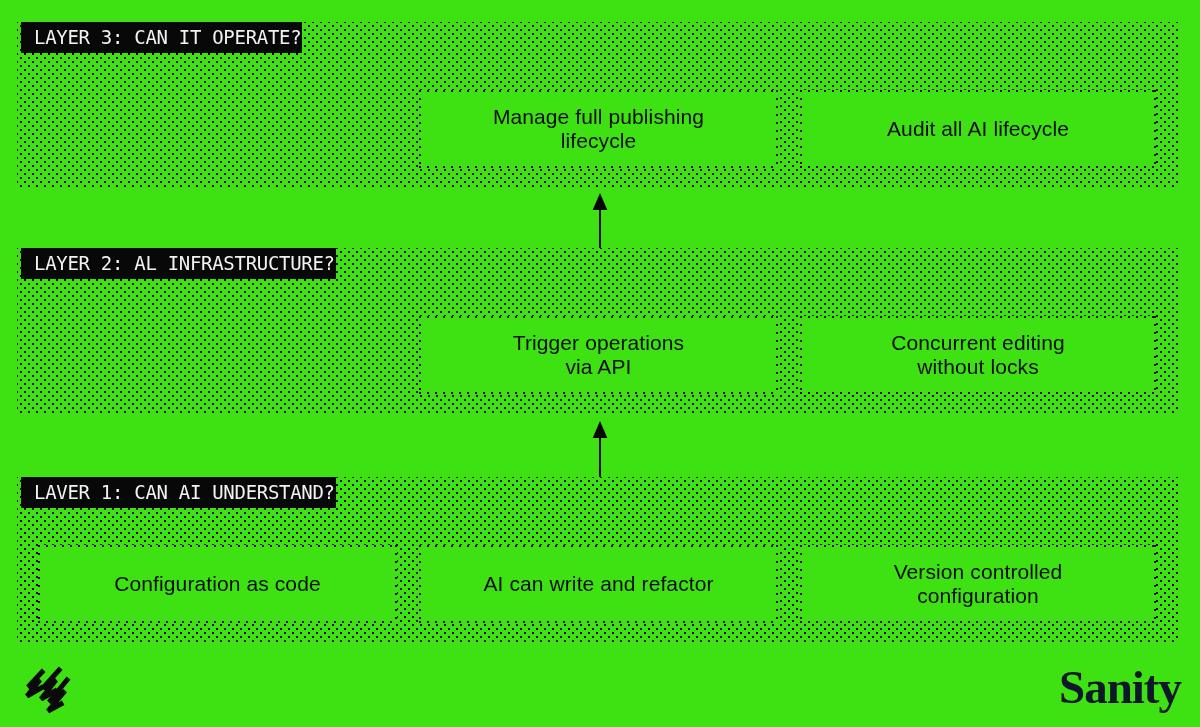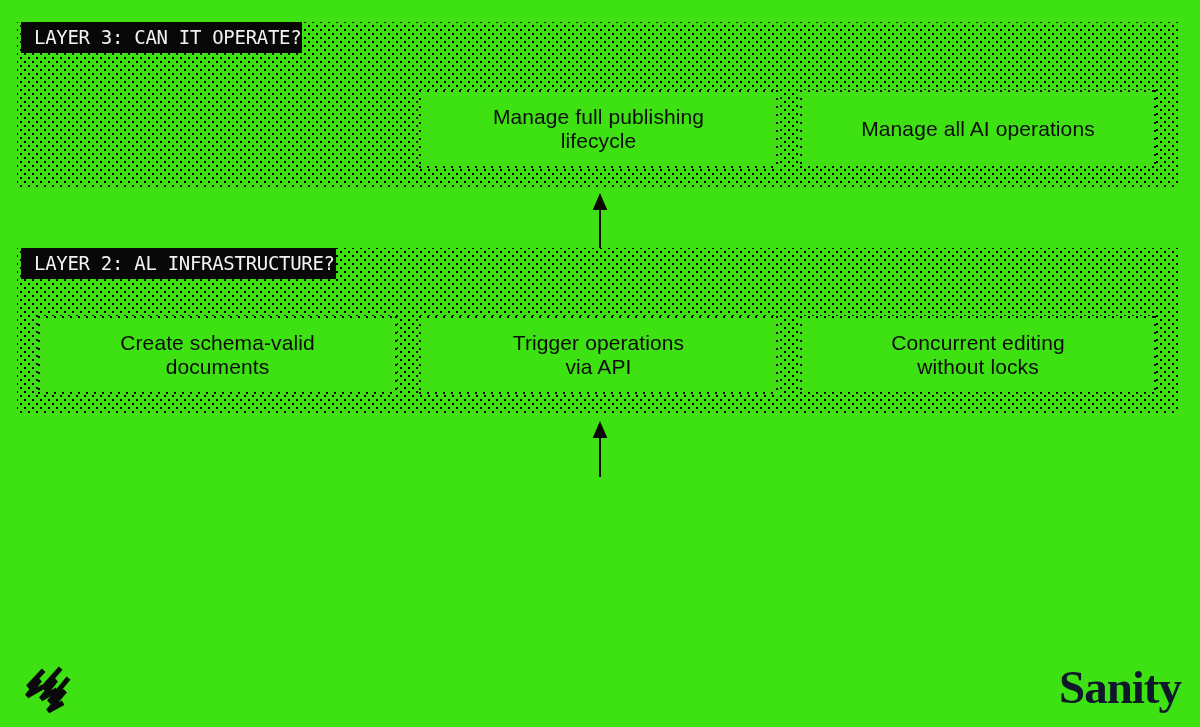--- a/index.html
+++ b/index.html
@@ -95,43 +95,48 @@
 </style>
 </head>
 <body>
 
 <div class="canvas">
 
   <section class="band band-3">
     <div class="band-label">LAYER 3: CAN IT OPERATE?</div>
     <div class="feature-box pos-b">Manage full publishing
 lifecycle</div>
-    <div class="feature-box pos-c">Manage all AI operations</div>
+    <div class="feature-box pos-c">Audit all AI lifecycle</div>
   </section>
 
   <svg class="up-arrow arrow-top" width="18" height="55" viewBox="0 0 18 55">
     <line x1="9" y1="55" x2="9" y2="13" stroke="#080808" stroke-width="2"></line>
     <path d="M9 0 L16.3 17 L1.7 17 Z" fill="#080808"></path>
   </svg>
 
   <section class="band band-2">
     <div class="band-label">LAYER 2: AL INFRASTRUCTURE?</div>
-    <div class="feature-box pos-a">Create schema-valid
-documents</div>
     <div class="feature-box pos-c">Concurrent editing
 without locks</div>
     <div class="feature-box pos-b">Trigger operations
 via API</div>
   </section>
 
   <svg class="up-arrow arrow-bottom" width="18" height="56" viewBox="0 0 18 56">
     <line x1="9" y1="56" x2="9" y2="13" stroke="#080808" stroke-width="2"></line>
     <path d="M9 0 L16.3 17 L1.7 17 Z" fill="#080808"></path>
   </svg>
 
+  <section class="band band-1">
+    <div class="band-label">LAVER 1: CAN AI UNDERSTAND?</div>
+    <div class="feature-box pos-a">Configuration as code</div>
+    <div class="feature-box pos-b">AI can write and refactor</div>
+    <div class="feature-box pos-c">Version controlled
+configuration</div>
+  </section>
 
   <svg class="scribble-logo" width="54" height="48" viewBox="0 0 54 48">
     <g fill="none" stroke="#0a0a0a" stroke-width="5" stroke-linecap="square" stroke-linejoin="miter">
       <path d="M21 6 L7 21 L19 14 L6 30 L20 22"></path>
       <path d="M38 4 L22 22 L35 14 L20 33 L34 25"></path>
       <path d="M46 14 L28 36 L44 25 L27 45 L40 38"></path>
     </g>
   </svg>
 
   <div class="wordmark">Sanity</div>

